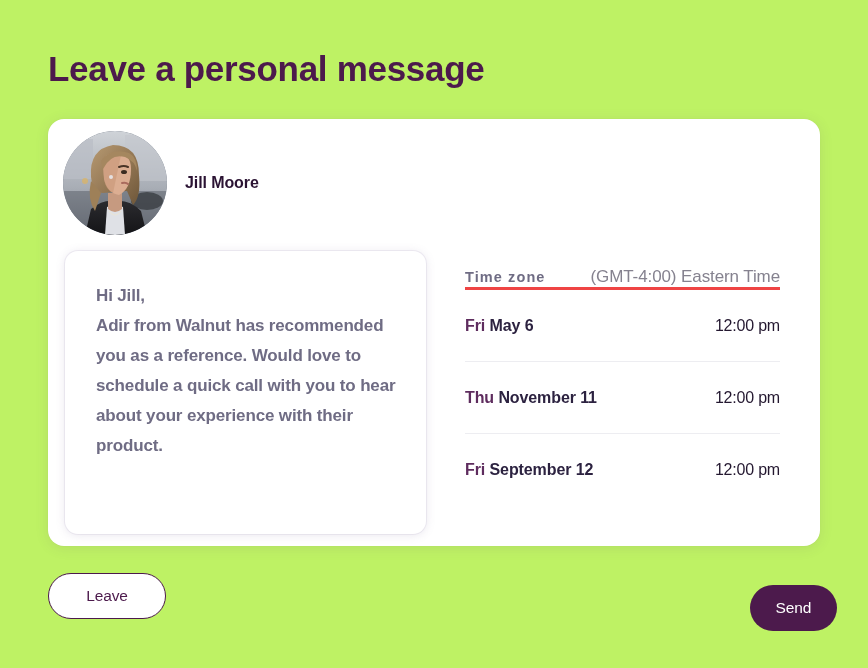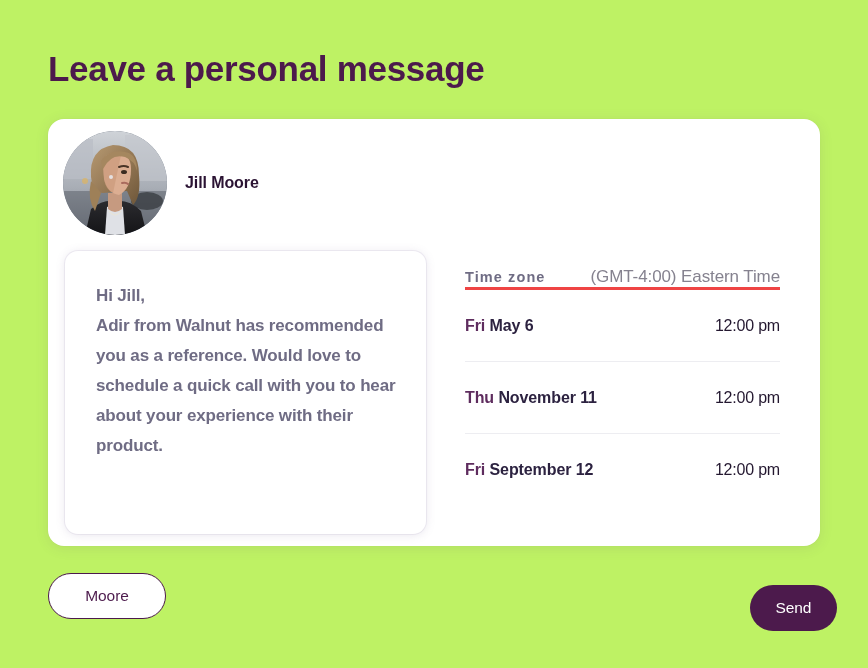--- a/index.html
+++ b/index.html
@@ -299,16 +299,16 @@
       </div>
 
       <div class="slot-row">
         <span class="slot-date"><span class="slot-day">Fri</span> <span>September 12</span></span>
         <span class="slot-time">12:00 pm</span>
       </div>
 
     </div>
   </div>
 
-  <button class="btn-back">Moore</button>
+  <button class="btn-back">Leave</button>
   <button class="btn-send">Send</button>
 
 </div>
 
 </body></html>

